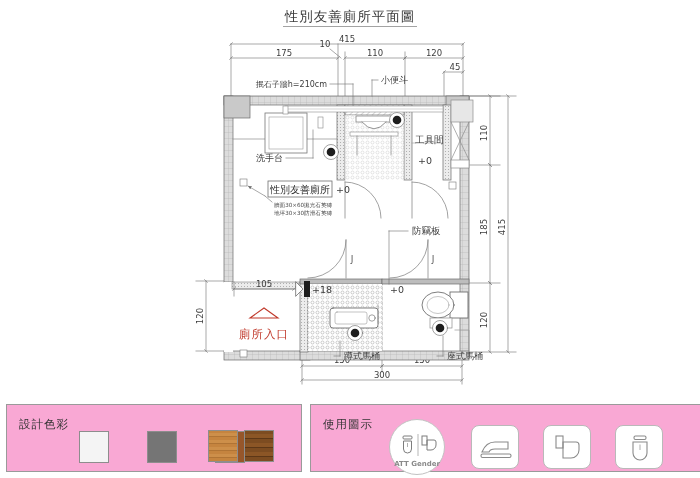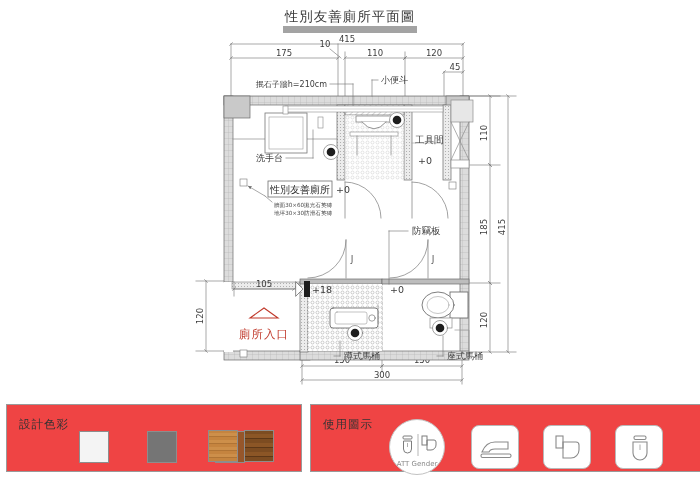--- a/index.html
+++ b/index.html
@@ -8,28 +8,28 @@
     font-family:"DejaVu Sans","Liberation Sans",sans-serif;
     color:#2b2b2b;
   }
   .page{position:absolute;left:0;top:0;width:700px;height:478px;}
 
   
   #title{
     position:absolute;left:0;top:8px;width:700px;text-align:center;
     font-size:13.5px;letter-spacing:1px;color:#3a3a3a;
   }
-  #title span{border-bottom:7px solid #a3a3a3;padding:0 2px 2px 2px;margin-top:8px;}
+  #title span{border-bottom:1px solid #a3a3a3;padding:0 2px 2px 2px;margin-top:8px;}
 
   
   #plan{position:absolute;left:0;top:0;width:700px;height:400px;}
 
   
   .legend-box{
-    position:absolute;border:1px solid #9a9a9a;background:#ef4444;
+    position:absolute;border:1px solid #9a9a9a;background:#f9a8d4;
     box-sizing:border-box;
   }
   #legend-colors{left:6px;top:404px;width:296px;height:68px;}
   #legend-icons{left:310px;top:404px;width:432px;height:68px;}
   .legend-title{
     position:absolute;left:12px;top:12px;font-size:11.5px;color:#333;
     letter-spacing:1px;
   }
   .swatch{
     position:absolute;top:26px;width:30px;height:32px;
@@ -40,21 +40,21 @@
     border:1px solid #b9b9b9;border-radius:8px;box-sizing:border-box;
     background:#fff;
   }
   .ico-circ{
     position:absolute;top:14px;width:56px;height:56px;
     border:1px solid #c2c2c2;border-radius:50%;box-sizing:border-box;
     background:#fff;
   }
   .att-label{
     position:absolute;left:0;bottom:6px;width:100%;text-align:center;
-    font-size:7px;color:#8a8a8a;letter-spacing:0px;
+    font-size:7px;color:#8a8a8a;letter-spacing:0px;font-weight:bold;
   }
   svg{display:block;overflow:visible;}
   .nosel{user-select:none;}
 </style>
 </head>
 <body>
 
 <div class="page">
 
   <div id="title">

